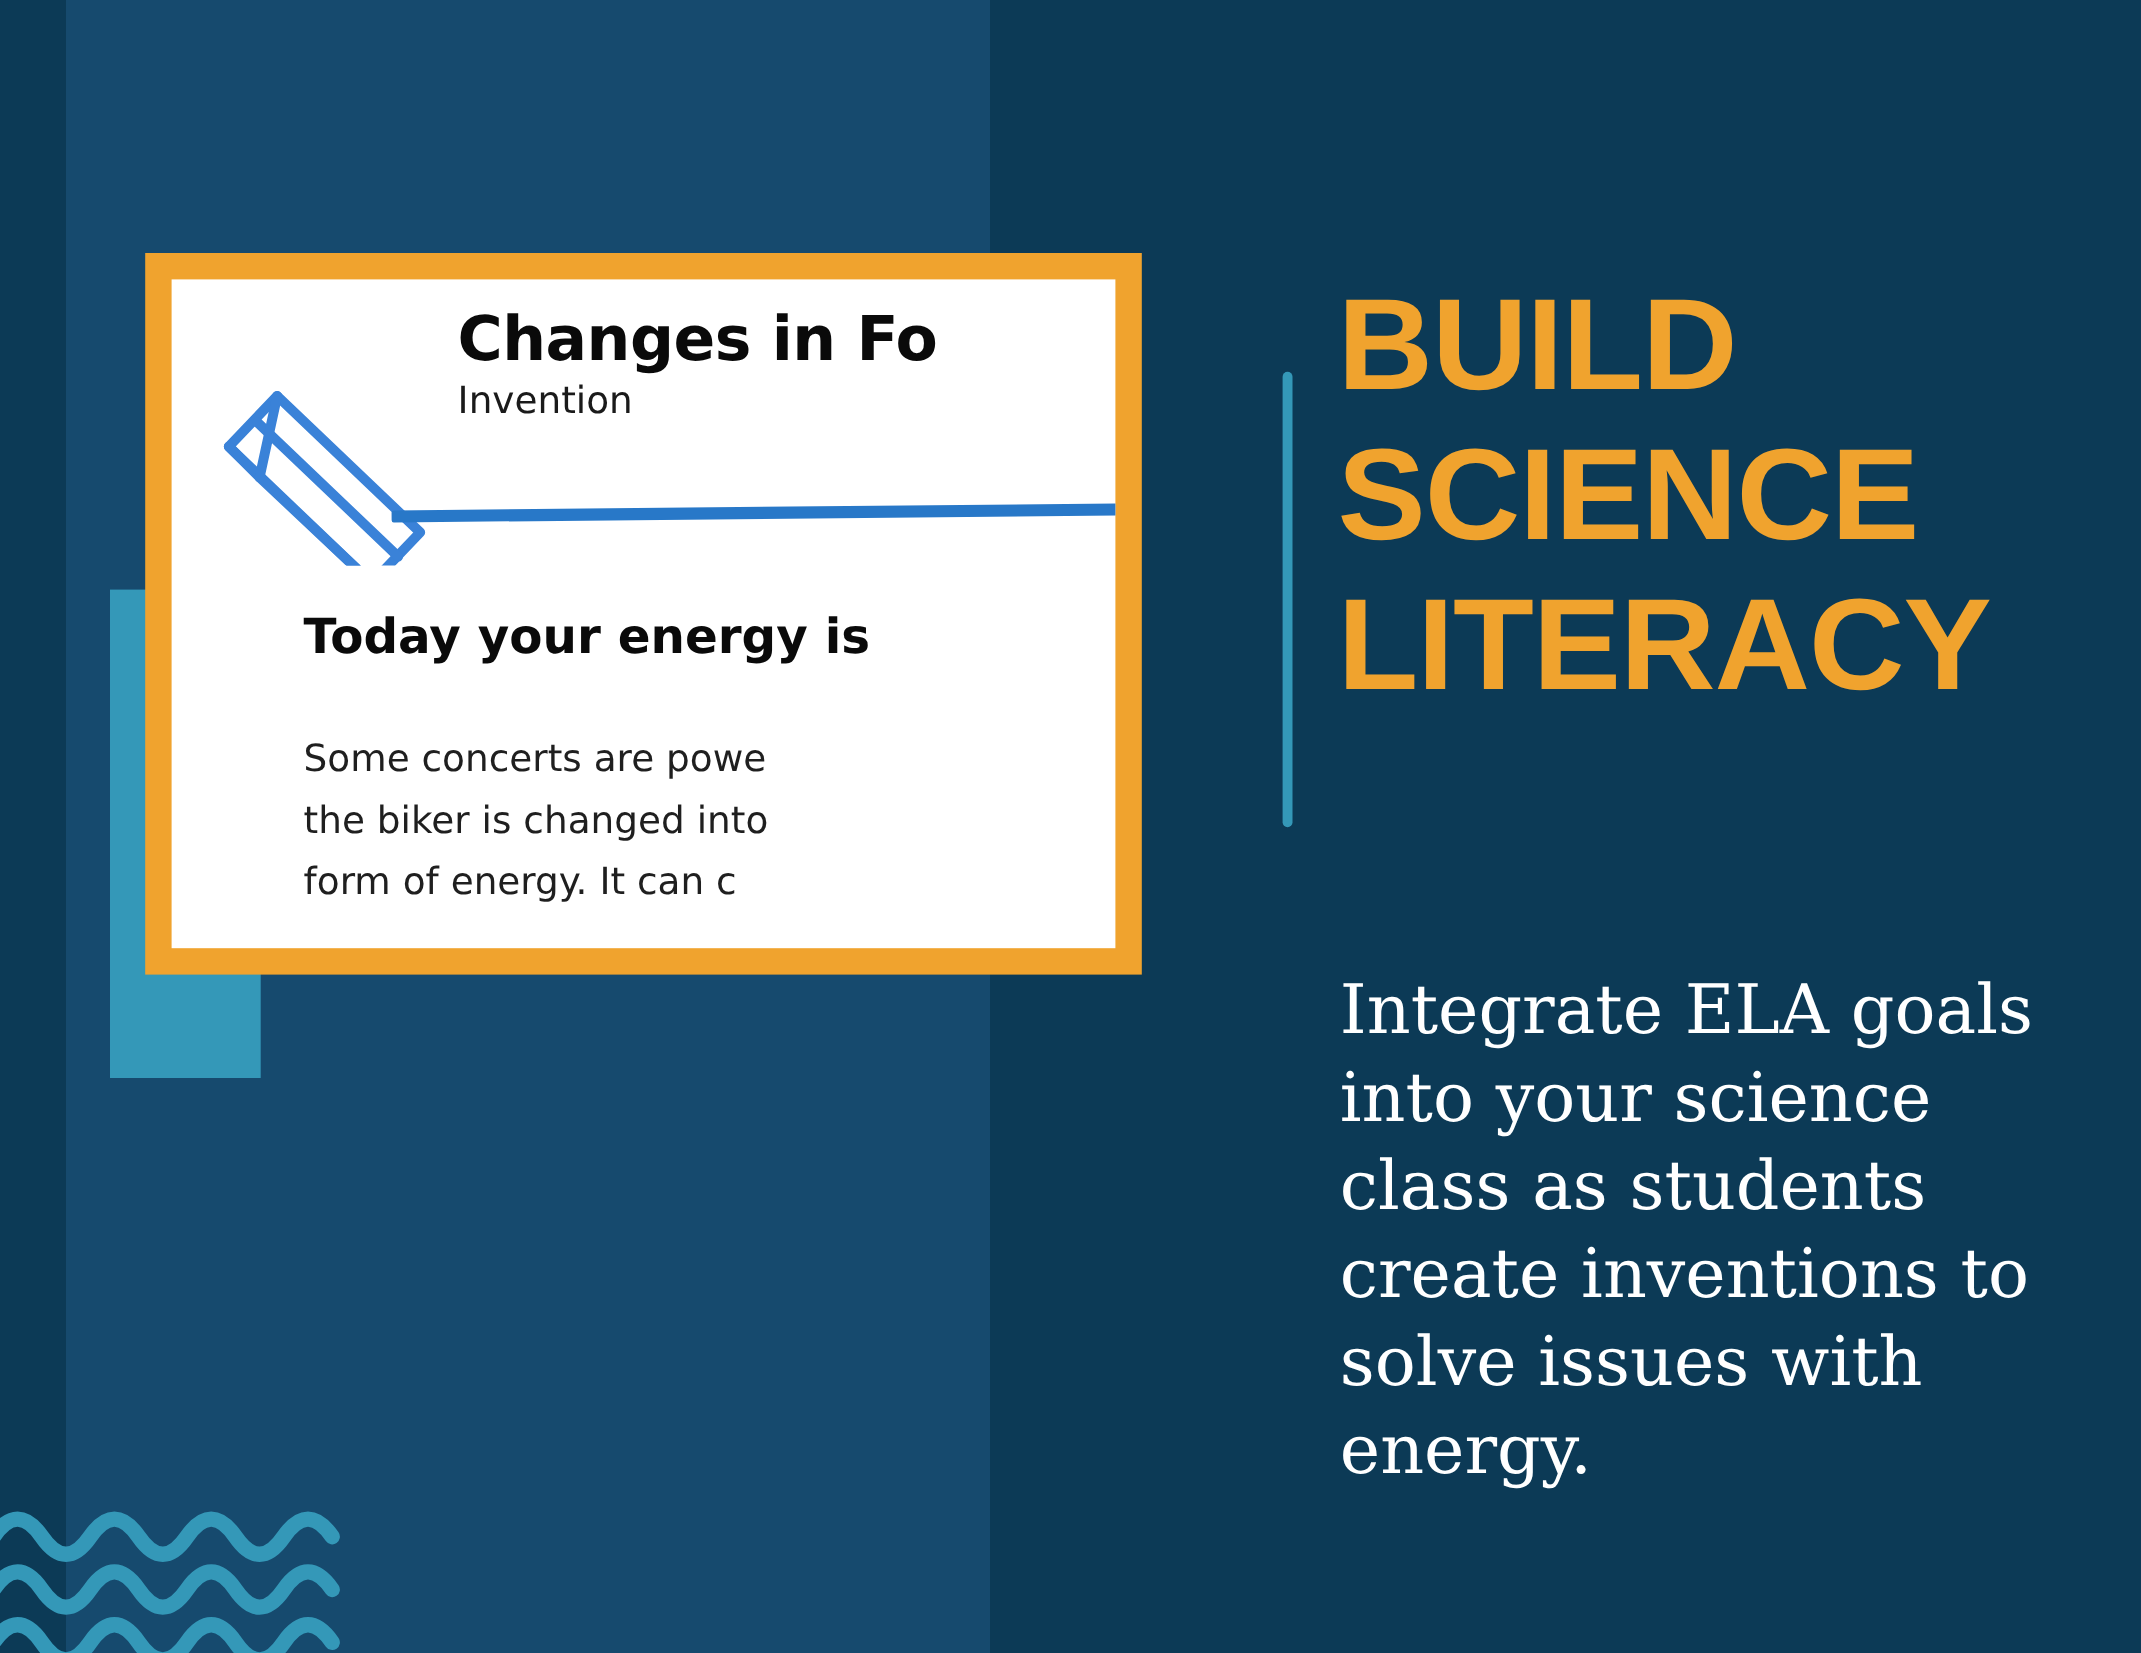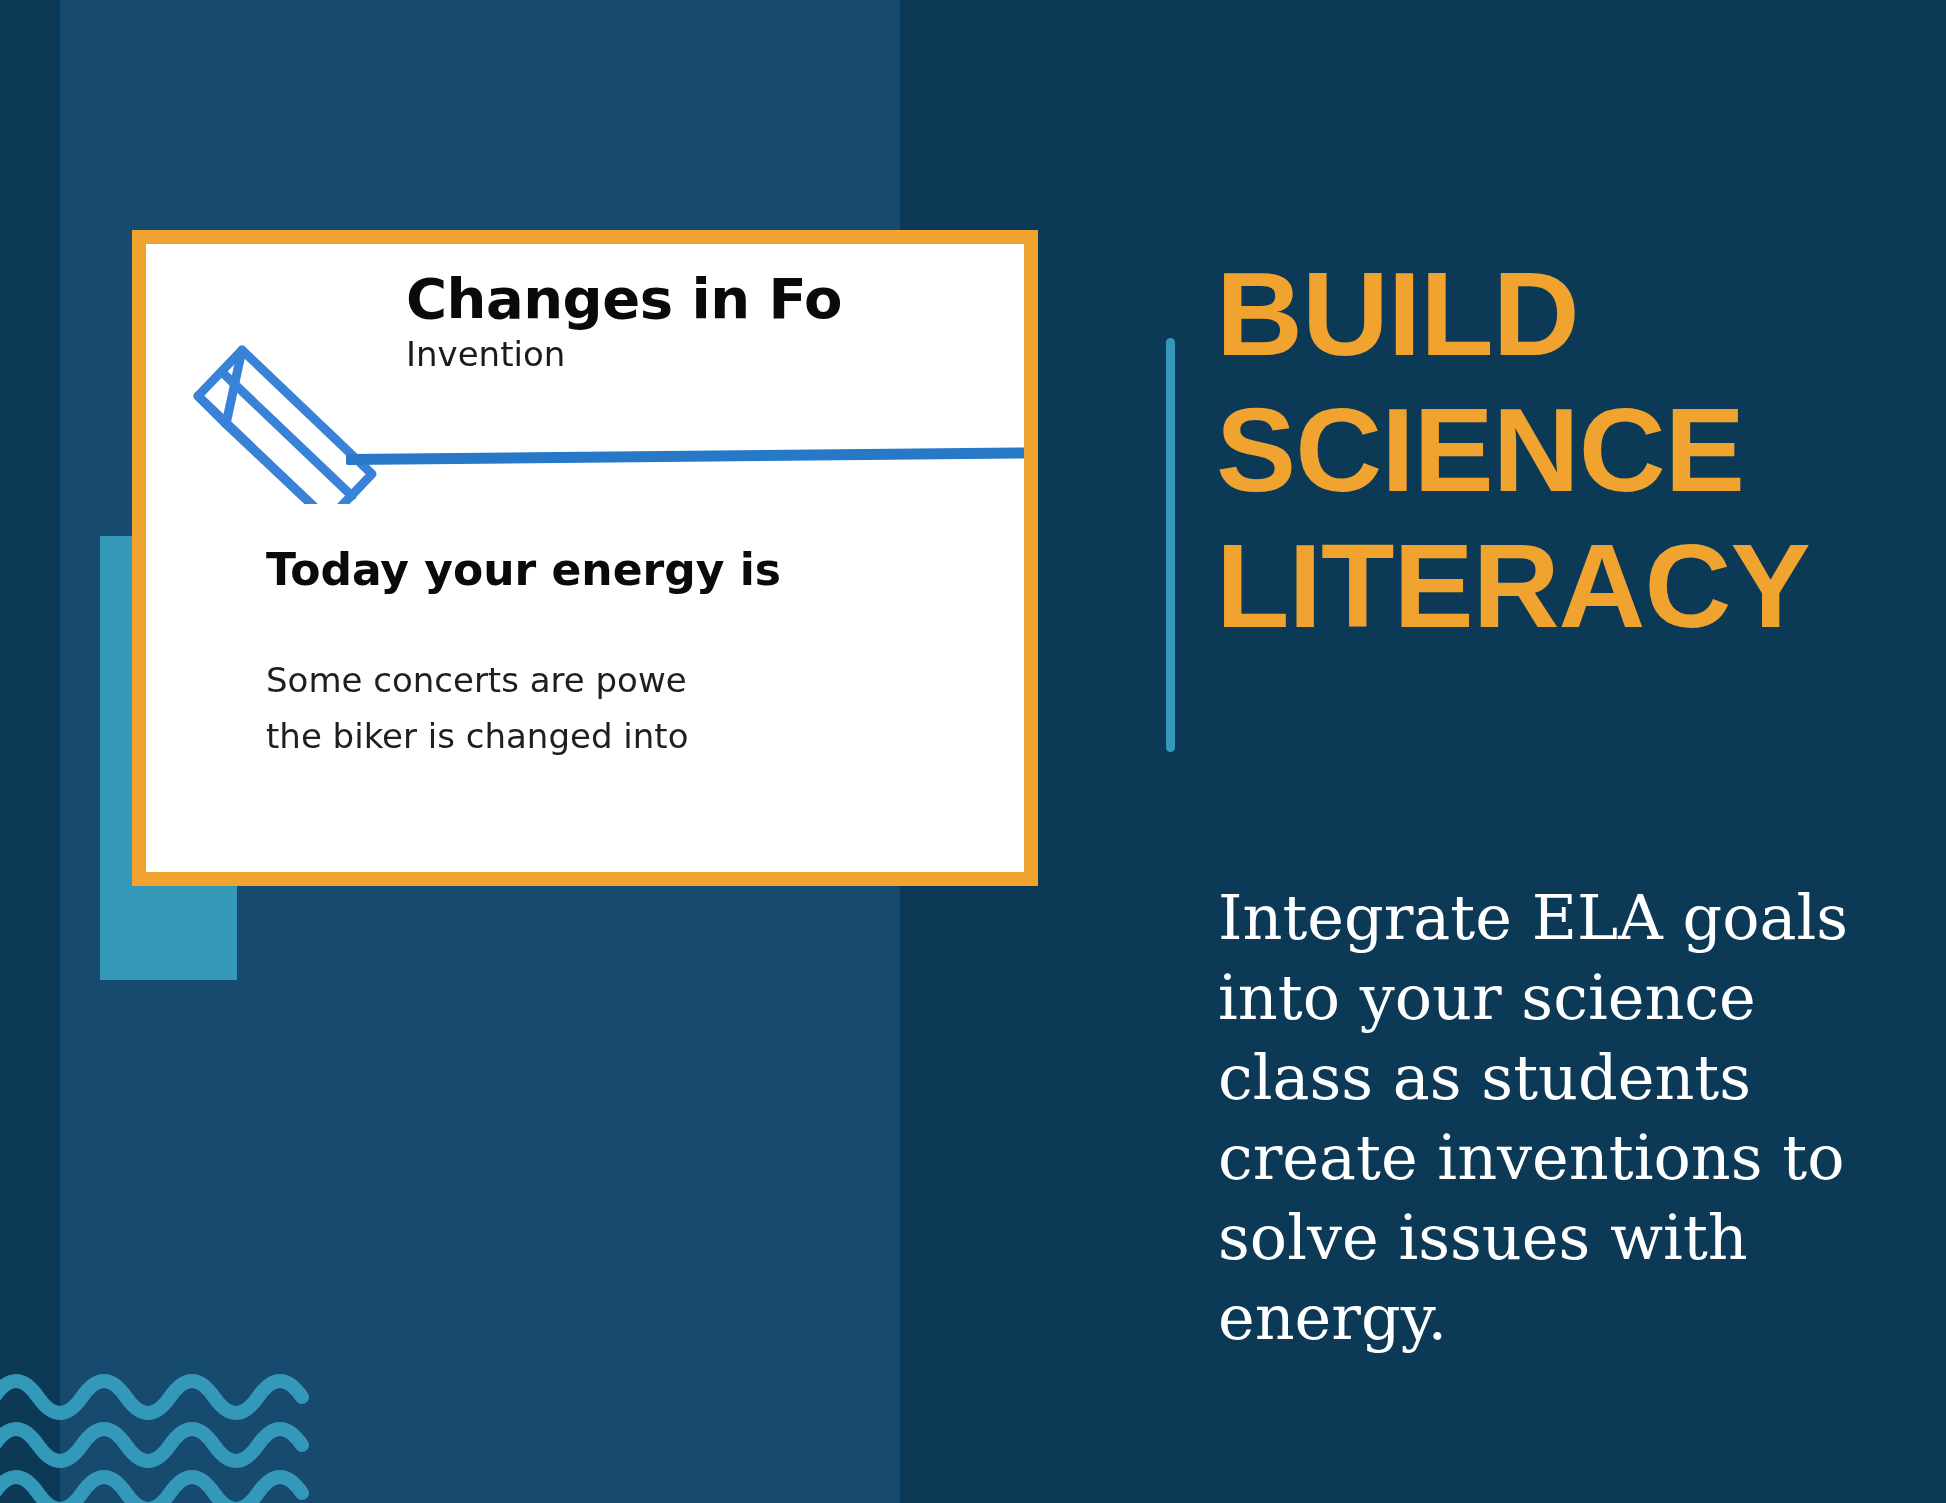--- a/index.html
+++ b/index.html
@@ -66,21 +66,21 @@
 
   
   .image-card {
     position: absolute;
     left: 132px;
     top: 230px;
     width: 906px;
     height: 656px;
     background: #f0a32e;
     box-sizing: border-box;
-    padding: 14px;
+    padding: 24px;
   }
   .image-card-inner {
     position: relative;
     width: 100%;
     height: 100%;
     background: #ffffff;
     overflow: hidden;
   }
 
   
@@ -233,20 +233,21 @@
         <div class="ws-title">Changes in Fo</div>
         <div class="ws-subtitle">Invention</div>
 
         <div class="ws-rule"></div>
 
         <div class="ws-mission">Today your energy is</div>
 
         <div class="ws-body">
           <div>Some concerts are powe</div>
           <div>the biker is changed into</div>
+          <div>form of energy. It can c</div>
         </div>
 
       </div>
     </div>
   </div>
 
   <div class="vrule"></div>
 
   <div class="headline">
     <div class="headline-line">BUILD</div>

